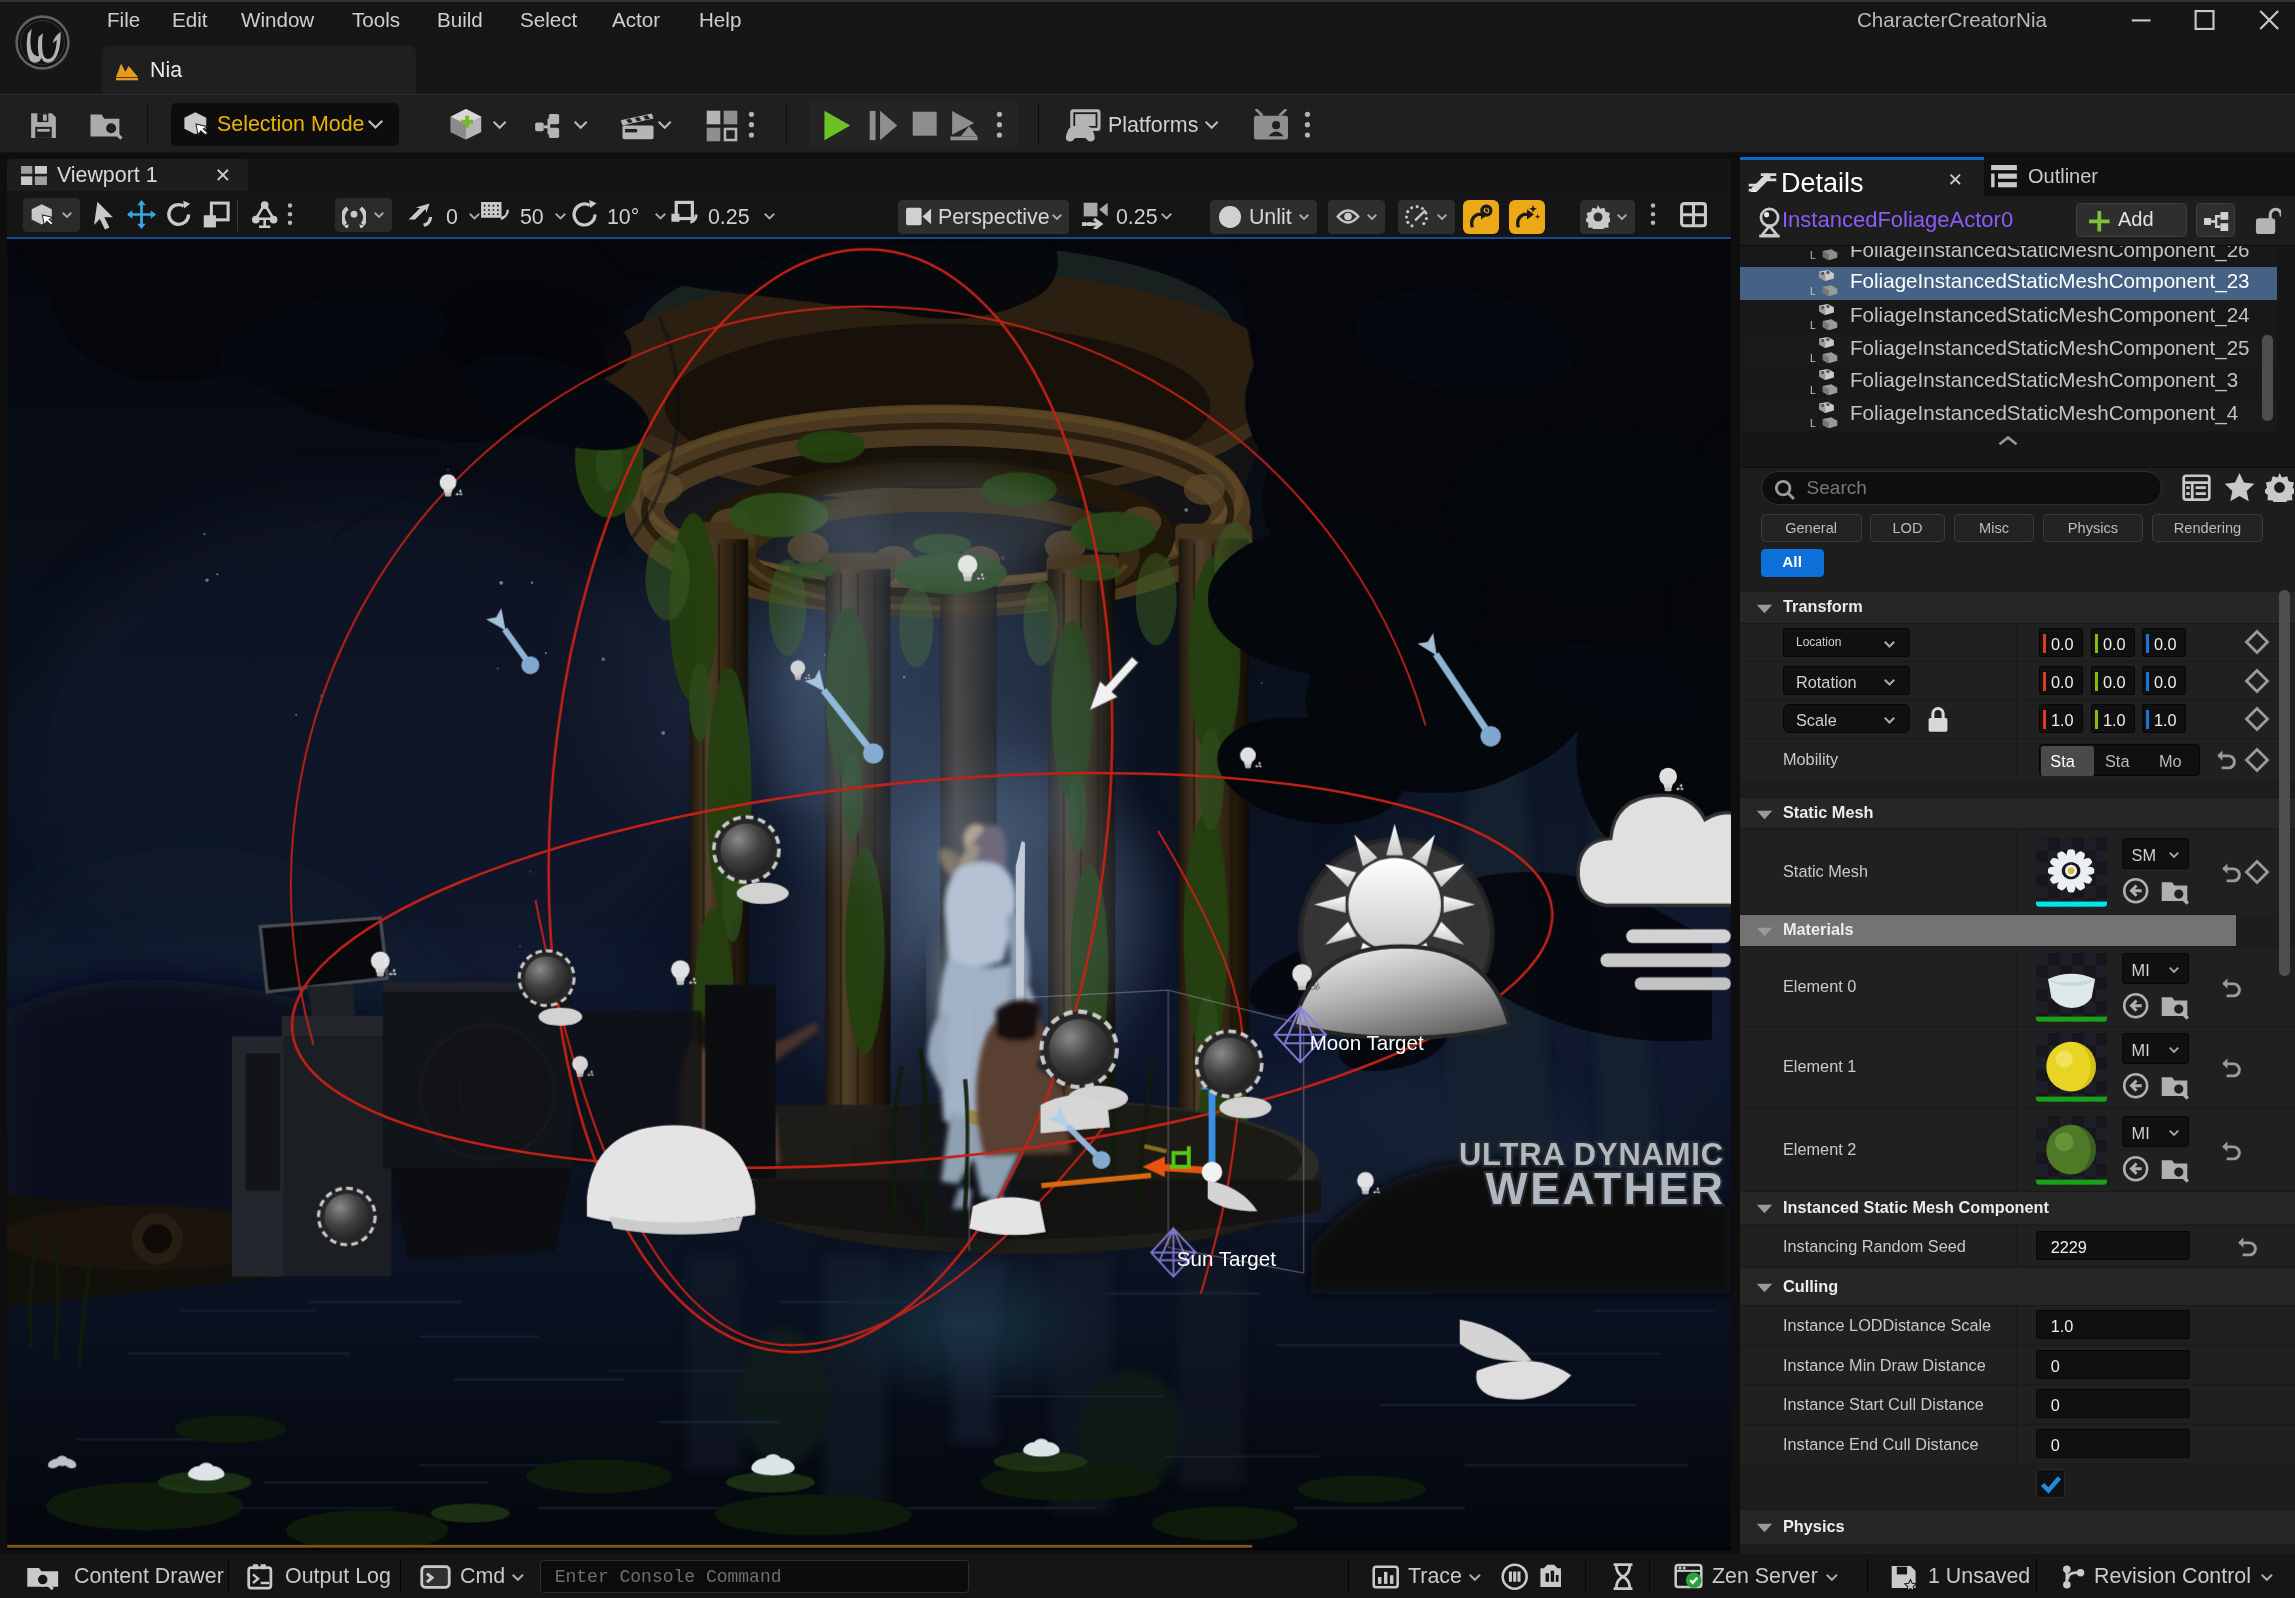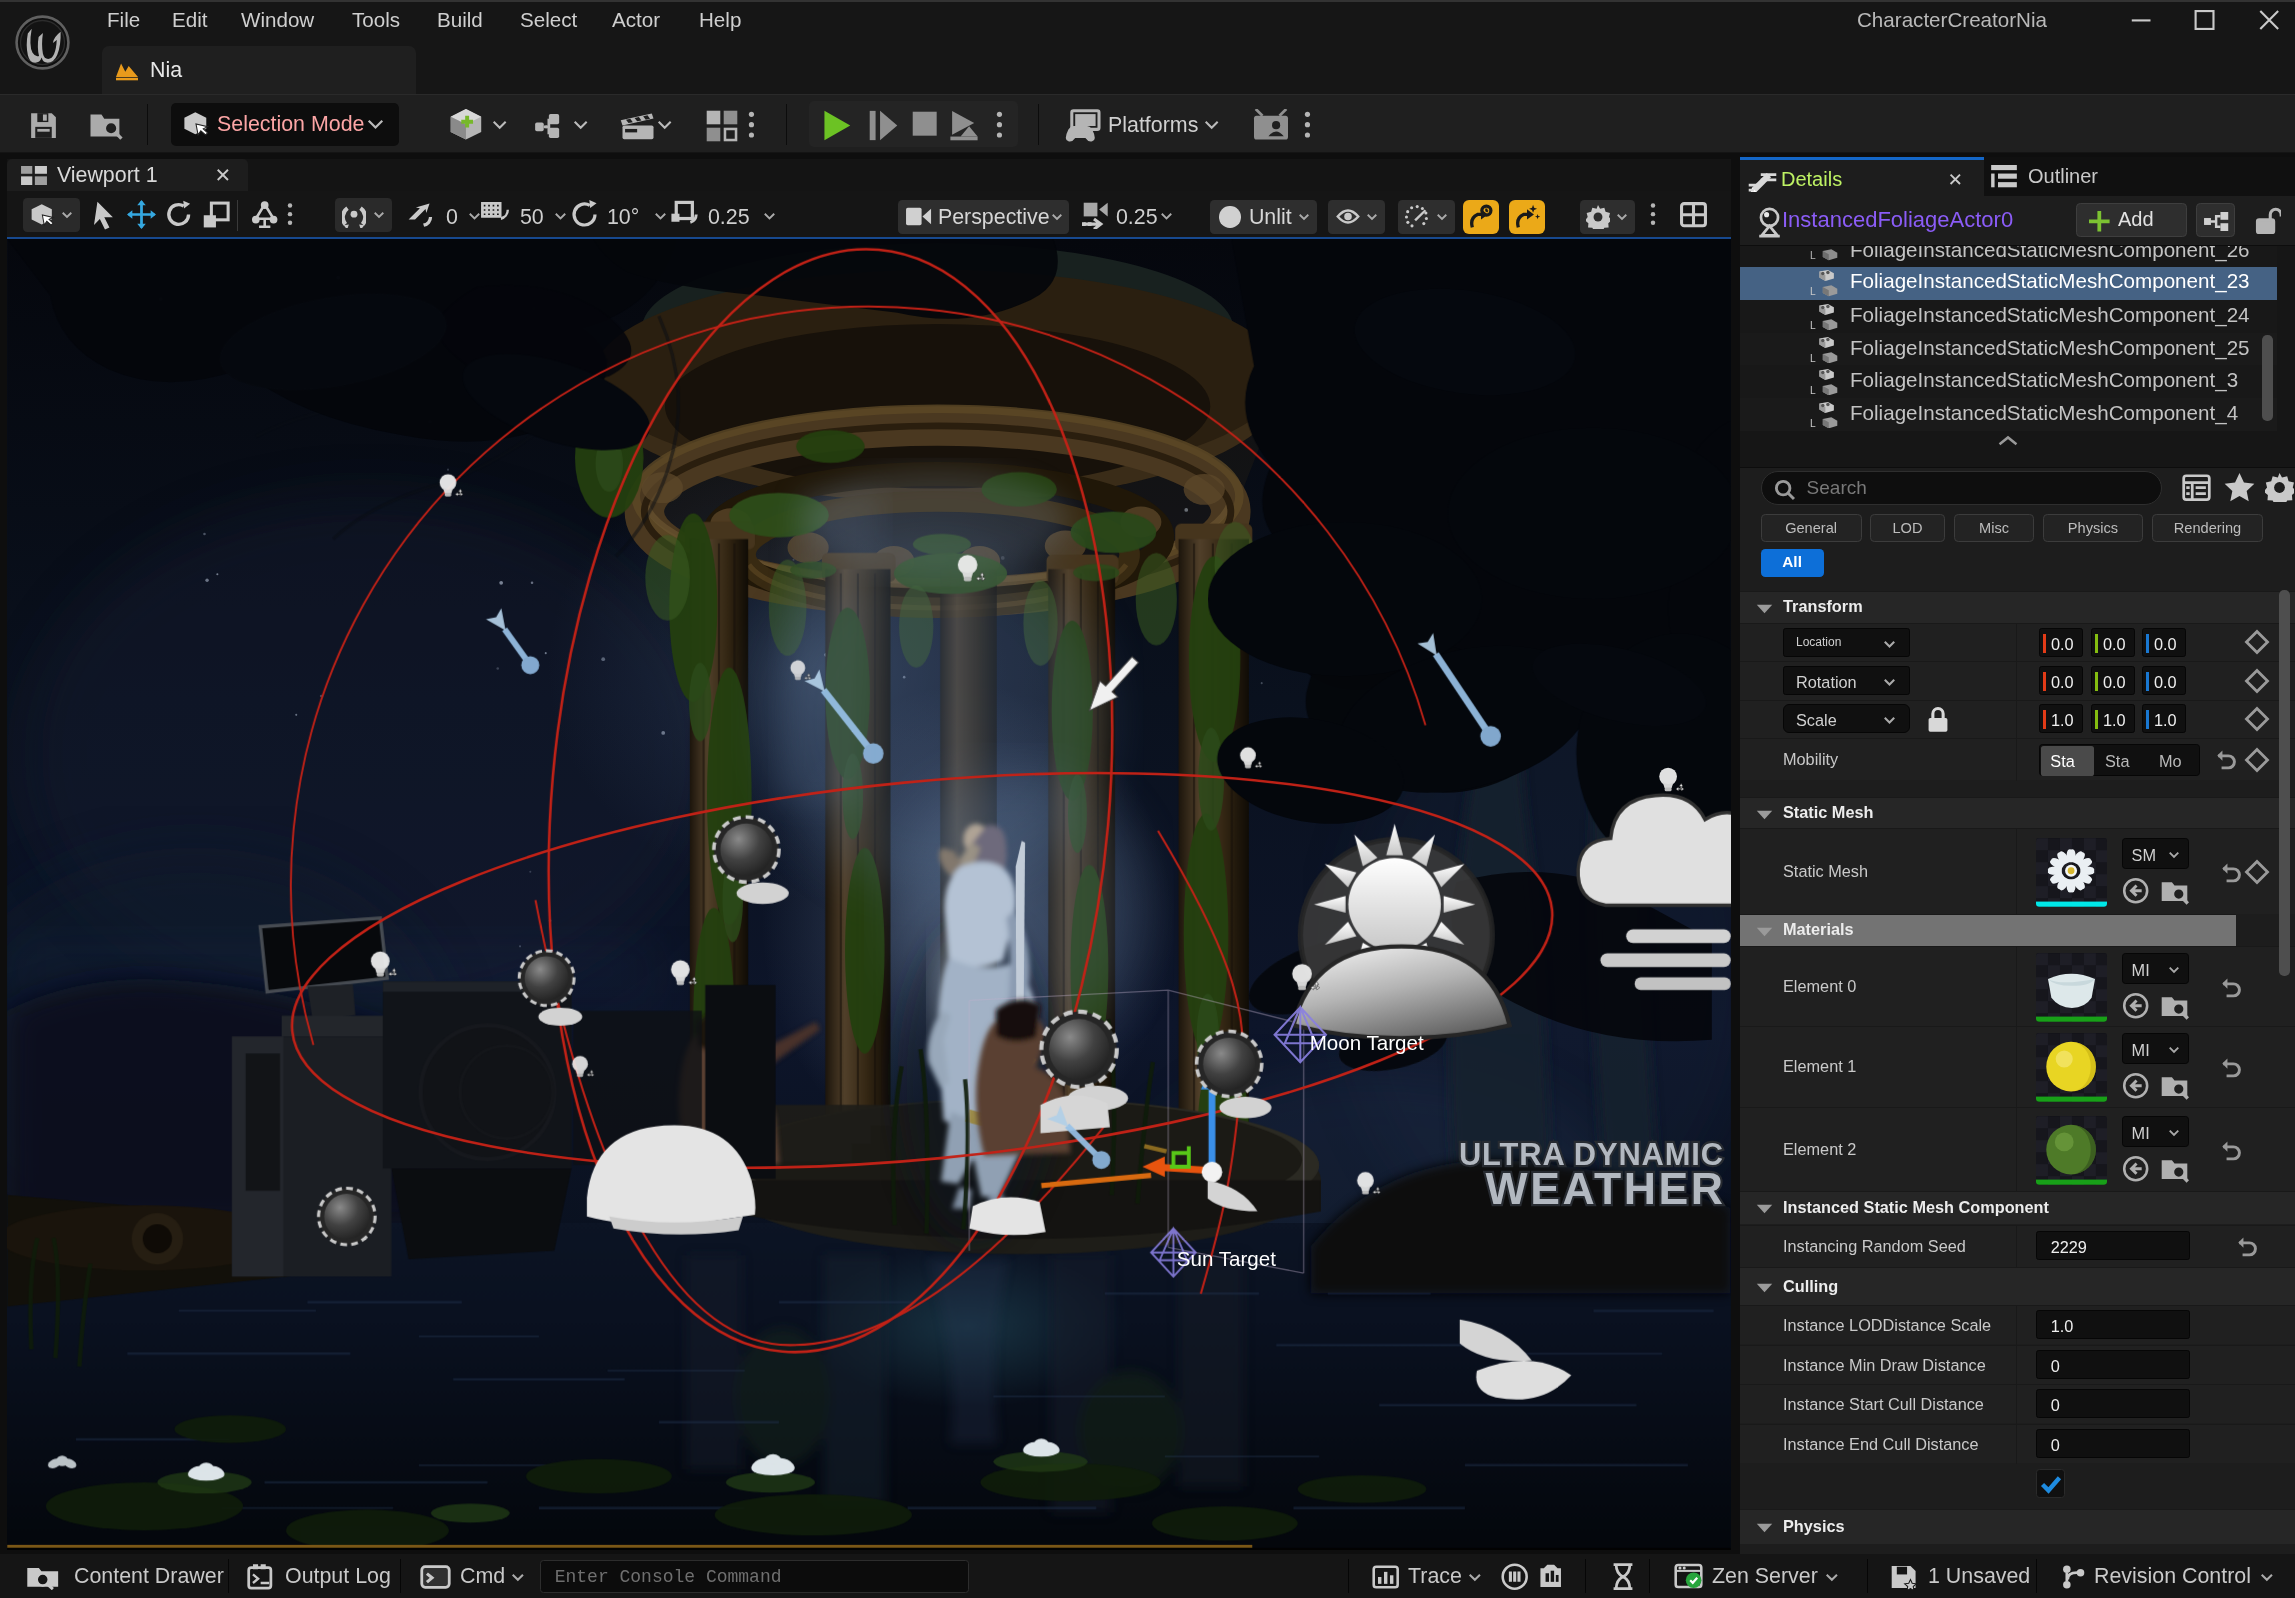--- a/index.html
+++ b/index.html
@@ -80,21 +80,21 @@
       <path d="M1 4 h8 l2 3 h11 v13 h-21 z" fill="#ababab"></path>
       <circle cx="16" cy="14" r="4.6" fill="#1f1f1f" stroke="#ababab" stroke-width="1.8"></circle>
       <path d="M19 17 l4.5 4.5" stroke="#ababab" stroke-width="2.4"></path>
     </svg>
     <div class="vdiv" style="left:147px"></div>
     <div class="abs" style="left:171px;top:7.7px;width:228px;height:43px;background:#0d0d0d;border-radius:5.1px">
       <svg class="abs" style="left:12px;top:8.6px" width="27.4" height="26" viewBox="0 0 20 19">
         <path d="M9 1 L17 5 v8 l-8 4 -8-4 v-8 z" fill="#c9c9c9"></path>
         <path d="M9.5 9.5 l1.5 8 2-3 3.5 3 1.5-1.5 -3.2-3 3.2-1.5 z" fill="#fff" stroke="#222" stroke-width="0.8"></path>
       </svg>
-      <span class="abs" style="left:46px;top:9.4px;font-size:21.4px;color:#fca5a5">Selection Mode</span>
+      <span class="abs" style="left:46px;top:9.4px;font-size:21.4px;color:#eab308">Selection Mode</span>
       <svg class="abs" style="left:196px;top:16.3px" width="17" height="11" viewBox="0 0 20 13">
           <path d="M2 2 l8 8 8-8" stroke="#bbb" stroke-width="2.6" fill="none"></path>
         </svg>
     </div>
 
     <svg class="abs" style="left:449px;top:12px" width="39" height="38" viewBox="0 0 23 22">
       <path d="M10 1 L19 5.5 v9 L10 19 L1 14.5 v-9 z" fill="#b5b5b5"></path>
       <path d="M10 1 L19 5.5 L10 10 L1 5.5 z" fill="#d8d8d8"></path>
       <path d="M10 10 v9 L1 14.5 v-9 z" fill="#8a8a8a"></path>
       <path d="M13 12 h4 v4 h4 v4 h-4 v4 h-4 v-4 h-4 v-4 h4 z" fill="#77b82a" transform="translate(2,-2) scale(0.58)"></path>
@@ -961,21 +961,21 @@
     </div>
     <div id="rp">
         <div class="abs" style="left:0;top:0;width:556px;height:1397px;background:#1d1d1d;overflow:hidden">
 <div class="abs" style="left:0;top:0;width:556px;height:39px;background:#101010">
   <div class="abs" style="left:0;top:0;width:244px;height:39px;background:#1d1d1d;border-top:3.4px solid #1467c8">
     <svg class="abs" style="left:6.9px;top:6px" width="31" height="26" viewBox="0 0 18 15">
       <path d="M3 12.5 L11.5 4 l2.5 2.5 L5.5 15 l-3.5 .8 z" fill="#d8d8d8"></path>
       <path d="M3 12.5 l2.5 2.5 -3.5 .8 z" fill="#fff"></path>
       <path d="M8 5 h9 M8 8 h9 M1 11 h5 M1 14 h3" stroke="#d8d8d8" stroke-width="1.6"></path>
     </svg>
-    <span class="abs" style="left:41px;top:7.7px;font-size:20px;color:#bef264">Details</span>
+    <span class="abs" style="left:41px;top:7.7px;font-size:27px;color:#ffffff">Details</span>
     <svg class="abs" style="left:208px;top:12px" width="14.6" height="14.6" viewBox="0 0 17 17">
                 <path d="M3 3 l11 11 M14 3 L3 14" stroke="#c9c9c9" stroke-width="2.2"></path>
               </svg>
   </div>
   <svg class="abs" style="left:251px;top:7.7px" width="26" height="24" viewBox="0 0 15 14" fill="#c9c9c9">
     <rect x="0" y="0" width="15" height="3"></rect>
               <rect x="4" y="5" width="11" height="3"></rect>
               <rect x="4" y="10" width="11" height="3"></rect>
               <rect x="0" y="5" width="2" height="8"></rect>
   </svg>

